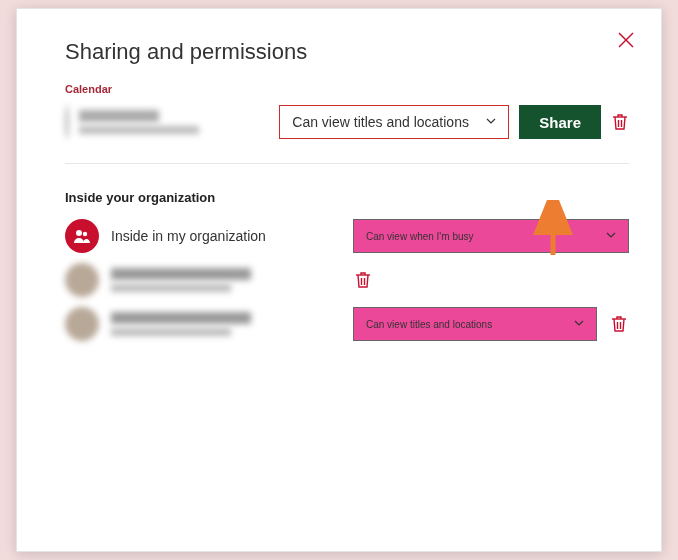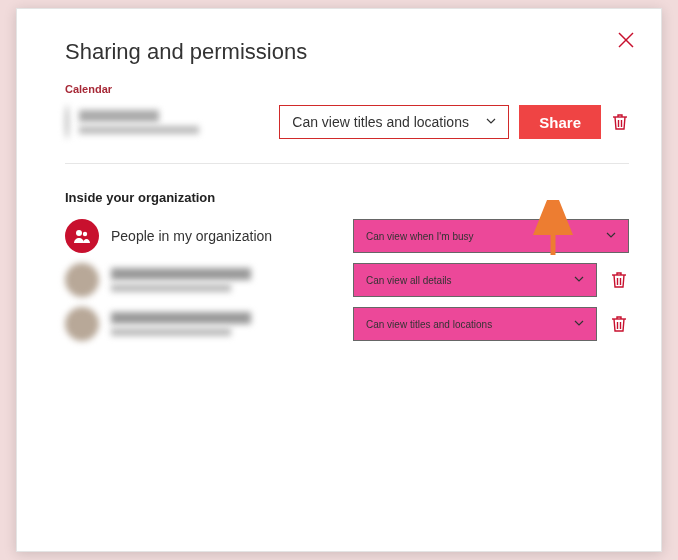--- a/index.html
+++ b/index.html
@@ -95,21 +95,21 @@
     background: #fff;
     cursor: pointer;
     flex: 1 1 auto;
   }
   .select-box.primary {
     border: 1px solid #d12a2a;
     width: 230px;
     flex: 0 0 auto;
   }
   .share-btn {
-    background: #ef4444;
+    background: #14532d;
     color: #fff;
     border: none;
     height: 34px;
     padding: 0 20px;
     font-size: 15px;
     font-weight: 600;
     cursor: pointer;
   }
   .trash { cursor: pointer; display:flex; align-items:center; justify-content:center; width:20px; }
   .trash svg { stroke: #c8102e; }
@@ -231,44 +231,36 @@
 
   <div class="perm-row">
     <div class="people-icon">
       <svg width="20" height="20" viewBox="0 0 20 20" fill="#fff">
         <circle cx="7" cy="7" r="3"></circle>
           <circle cx="13" cy="8" r="2.2"></circle>
         <path d="M2 17c0-3 2.5-5 5-5s5 2 5 5z"></path>
           <path d="M11 17c0-2.3 1.7-4 3.5-4s3.5 1.7 3.5 4z"></path>
       </svg>
     </div>
-    <div class="ppl-label">People in my organization</div>
+    <div class="ppl-label">Inside in my organization</div>
     <div class="perm-select">
       <span>Can view when I'm busy</span>
       <span>
         <svg width="14" height="14" viewBox="0 0 14 14" fill="none" stroke="#333" stroke-width="1.2">
             <polyline points="3,5 7,9 11,5"></polyline>
           </svg>
       </span>
     </div>
   </div>
 
   <div class="perm-row">
     <div class="avatar-blur"></div>
     <div class="name-col">
       <div class="nm"></div>
       <div class="em"></div>
-    </div>
-    <div class="perm-select">
-      <span>Can view all details</span>
-      <span>
-        <svg width="14" height="14" viewBox="0 0 14 14" fill="none" stroke="#333" stroke-width="1.2">
-            <polyline points="3,5 7,9 11,5"></polyline>
-          </svg>
-      </span>
     </div>
     <div class="trash">
       <svg width="18" height="20" viewBox="0 0 18 20" fill="none" stroke-width="1.4">
         <path d="M2 5h14"></path>
           <path d="M7 5V3h4v2"></path>
           <path d="M4 5l1 12h8l1-12"></path>
         <line x1="7.5" y1="8" x2="7.5" y2="15"></line>
           <line x1="10.5" y1="8" x2="10.5" y2="15"></line>
       </svg>
     </div>

